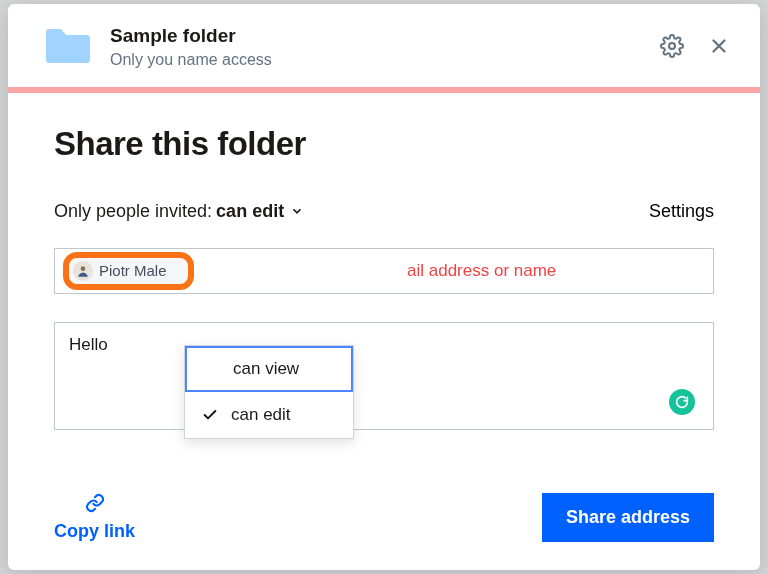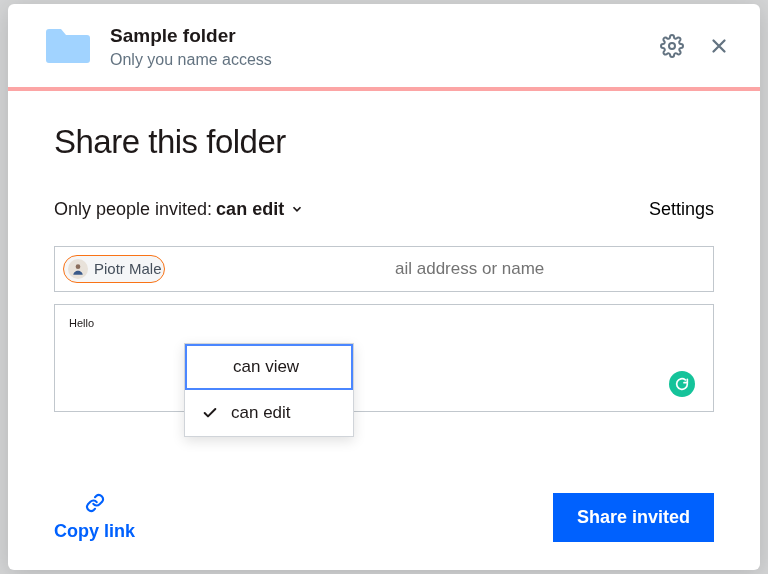--- a/index.html
+++ b/index.html
@@ -1,41 +1,41 @@
 <!DOCTYPE html>
 <html><head>
   <meta charset="utf-8">
   <style>
     * { box-sizing: border-box; margin: 0; padding: 0; font-family: -apple-system, BlinkMacSystemFont, "Segoe UI", Helvetica, Arial, sans-serif; }
     body { width: 768px; height: 574px; background: #d4d5d6; overflow: hidden; position: relative; }
     .modal { position: absolute; top: 4px; left: 8px; right: 8px; bottom: 4px; background: #fff; border-radius: 6px; box-shadow: 0 4px 24px rgba(0,0,0,0.15); display: flex; flex-direction: column; }
-    .header { display: flex; align-items: center; padding: 20px 28px 18px 36px; border-bottom: 4px solid #fca5a5; }
+    .header { display: flex; align-items: center; padding: 20px 28px 18px 36px; border-bottom: 6px solid #fca5a5; }
     .folder-icon { width: 48px; height: 40px; margin-right: 18px; }
     .header-text { flex: 1; }
     .folder-title { font-size: 19px; font-weight: 600; color: #1e1919; line-height: 1.3; }
     .folder-sub { font-size: 16px; color: #637381; margin-top: 2px; }
     .header-actions { display: flex; align-items: center; gap: 20px; }
     .gear-btn, .close-btn { background: none; border: none; cursor: pointer; color: #637381; padding: 2px; display: flex; }
     .content { padding: 32px 46px 0 46px; flex: 1; position: relative; }
-    .share-title { font-size: 33px; font-weight: 400; color: #1e1919; letter-spacing: -0.5px; }
+    .share-title { font-size: 33px; font-weight: 700; color: #1e1919; letter-spacing: -0.5px; }
     .perm-row { display: flex; align-items: flex-start; margin-top: 38px; }
     .perm-label { font-size: 18px; color: #1e1919; }
     .perm-select { display: inline-flex; align-items: center; font-size: 18px; font-weight: 600; color: #1e1919; margin-left: 4px; cursor: pointer; gap: 6px; }
     .settings-link { margin-left: auto; font-size: 18px; color: #000000; cursor: pointer; }
     .invite-box { margin-top: 26px; border: 1px solid #c1c7cd; background: #fff; padding: 6px 8px; display: flex; align-items: center; height: 46px; position: relative; }
-    .chip { display: inline-flex; align-items: center; background: #f5f6f7; border: 1px solid #f97316; border-radius: 14px; padding: 3px 2px 3px 4px; gap: 6px; }
+    .chip { display: inline-flex; align-items: center; background: #f5f6f7; border: 6px solid #f97316; border-radius: 14px; padding: 3px 21px 3px 4px; gap: 6px; }
     .chip-avatar { width: 20px; height: 20px; border-radius: 50%; background: #e8e2da; display: flex; align-items: center; justify-content: center; overflow: hidden; }
     .chip-avatar svg { width: 14px; height: 14px; }
     .chip-name { font-size: 15px; color: #454f5b; }
-    .invite-placeholder { position: absolute; left: 340px; font-size: 17px; color: #737373; pointer-events: none; }
+    .invite-placeholder { position: absolute; left: 352px; font-size: 17px; color: #ef4444; pointer-events: none; }
     .dropdown { position: absolute; top: 252px; left: 176px; width: 170px; background: #fff; border: 1px solid #d0d4d9; box-shadow: 0 4px 12px rgba(0,0,0,0.12); z-index: 10; }
     .dropdown-item { display: flex; align-items: center; height: 46px; padding: 12px 16px; font-size: 17px; color: #1e1919; cursor: pointer; gap: 12px; }
     .dropdown-item.selected { border: 2px solid #4a86ff; }
     .dropdown-item .check-slot { width: 18px; display: flex; justify-content: center; }
-    .message-box { margin-top: 12px; border: 1px solid #c1c7cd; background: #fff; height: 108px; padding: 12px 14px; position: relative; font-size: 11px; color: #1e1919; }
+    .message-box { margin-top: 28px; border: 1px solid #c1c7cd; background: #fff; height: 108px; padding: 12px 14px; position: relative; font-size: 17px; color: #1e1919; }
     .grammarly { position: absolute; right: 18px; bottom: 14px; width: 26px; height: 26px; border-radius: 50%; background: #15c39a; display: flex; align-items: center; justify-content: center; }
     .footer { display: flex; align-items: center; padding: 22px 46px 28px 46px; }
     .copy-link { display: inline-flex; align-items: center; gap: 8px; color: #0061fe; font-size: 18px; font-weight: 600; cursor: pointer; flex-direction: column; }
     .share-btn { margin-left: auto; background: #0061fe; color: #fff; border: none; font-size: 18px; font-weight: 600; padding: 14px 24px; cursor: pointer; }
   </style>
 </head>
 <body>
 
 <div class="modal">
   <div class="header">
@@ -114,15 +114,15 @@
   </div>
 
   <div class="footer">
     <span class="copy-link">
       <svg width="20" height="20" viewBox="0 0 24 24" fill="none" stroke="#0061fe" stroke-width="2.5" stroke-linecap="round" stroke-linejoin="round">
         <path d="M10 13a5 5 0 0 0 7.5.5l3-3a5 5 0 0 0-7-7l-1.5 1.5"></path>
         <path d="M14 11a5 5 0 0 0-7.5-.5l-3 3a5 5 0 0 0 7 7l1.5-1.5"></path>
       </svg>
       <span>Copy link</span>
     </span>
-    <button class="share-btn">Share invited</button>
+    <button class="share-btn">Share address</button>
   </div>
 </div>
 
 </body></html>

